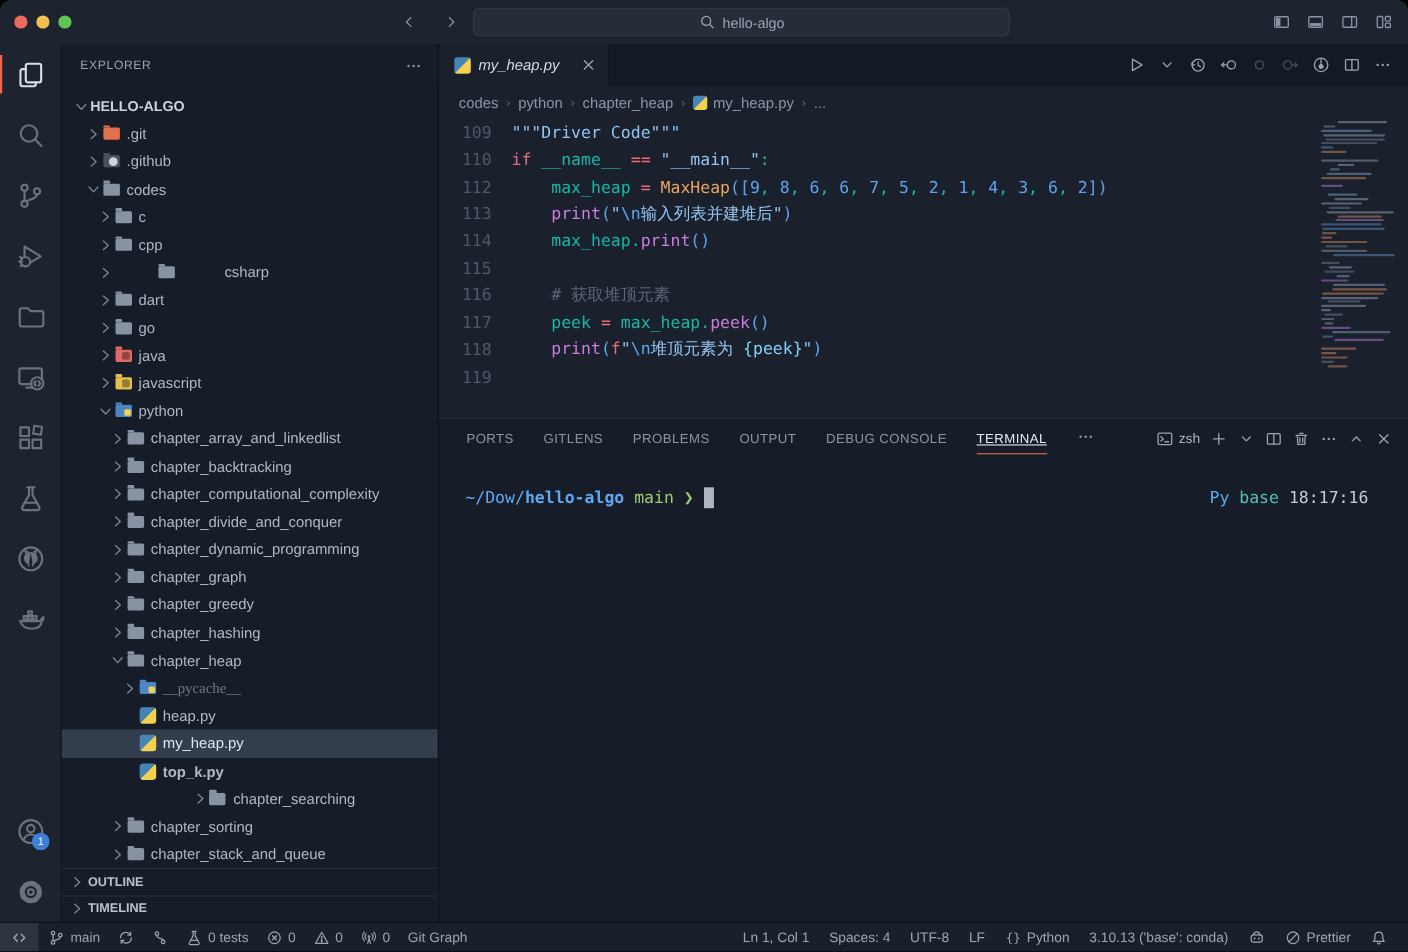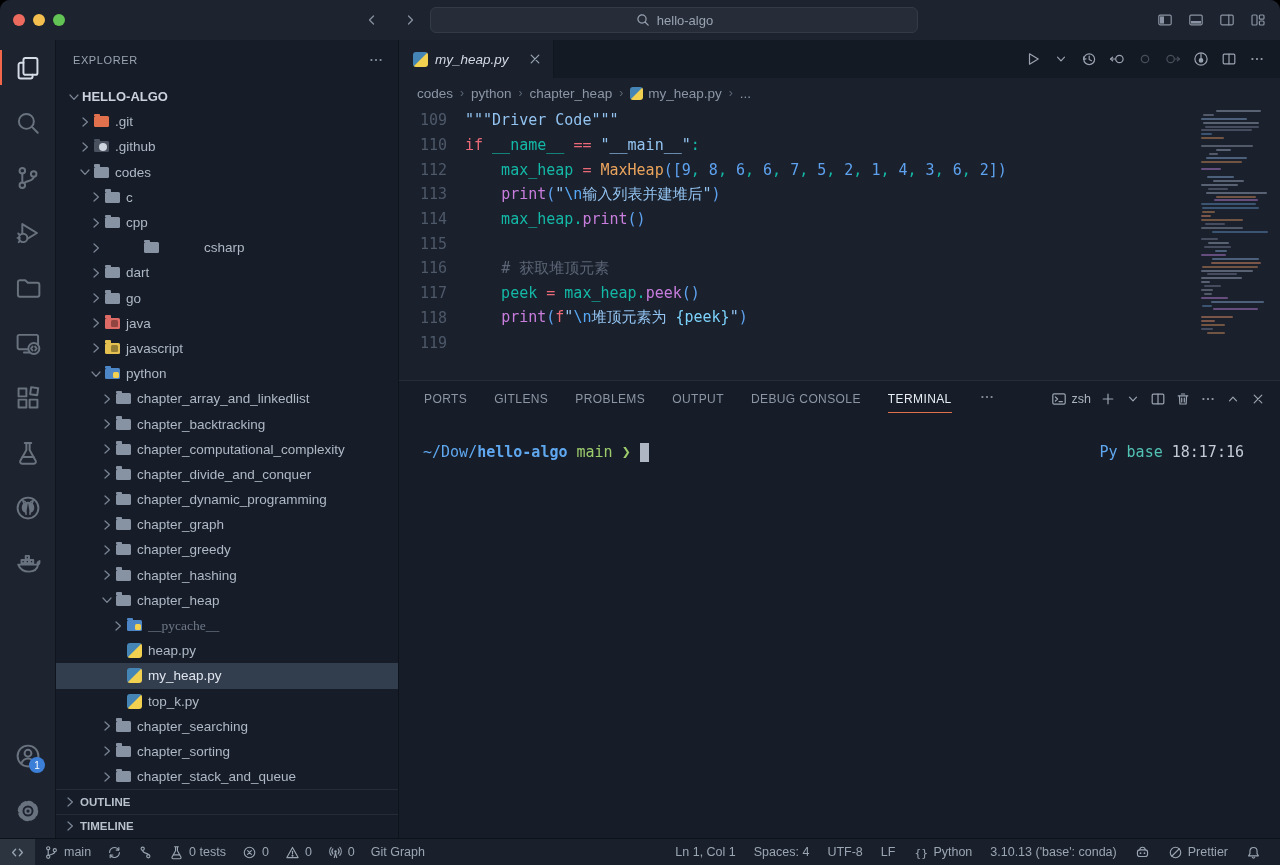--- a/index.html
+++ b/index.html
@@ -89,21 +89,21 @@
   .tk-fn{color:#c97ddd}.tk-cls{color:#eaa35c}.tk-num{color:#5ea2ef}.tk-pun{color:#5ea2ef}
   .tk-com{color:#5b6575}.tk-fstr{color:#7dd3fc}
   .minimap { position:absolute; top:2px; right:3px; width:78px; height:235px; }
   .mm-bar { height:2px; margin-bottom:1.9px; border-radius:1px; }
 
   
   .panel { height:458px; background:#171d28; border-top:1px solid #262d39; display:flex; flex-direction:column; }
   .paneltabs { height:36px; display:flex; align-items:center; padding-left:25px; position:relative; }
   .ptab { margin-right:27px; font-size:12px; letter-spacing:.4px; color:#8b95a4; }
   .ptab.active { color:#e8edf3; }
-  .ptab.active span { display:inline-block; padding-bottom:6px; border-bottom:1.5px solid #e0704a; margin-bottom:-7.5px; }
+  .ptab.active span { display:inline-block; padding-bottom:6px; border-bottom:1.5px solid #e0704a; margin-bottom:-7.5px;text-decoration:underline; }
   .ptab-more { color:#8b95a4; margin-right:10px; }
   .pctrl { position:absolute; right:14px; display:flex; align-items:center; gap:9px; color:#9aa3b1; }
   .pctrl .ic { display:flex; align-items:center; }
   .pctrl .shell-label { font-size:12.5px; color:#aab3c0; margin-left:-4px; }
   .terminal { flex:1; position:relative; font-family:"DejaVu Sans Mono", monospace; font-size:15px; }
   .term-line { position:absolute; top:26px; left:24px; right:36px; display:flex; white-space:pre; }
   .term-right { margin-left:auto; }
   .t-path{color:#5fa8f0}.t-repo{color:#5fa8f0;font-weight:bold}.t-branch{color:#9ccc6c}
   .t-py{color:#5fa8f0}.t-env{color:#52c2b5}.t-time{color:#c4ccd8}
   .t-cursor { display:inline-block; width:9px; height:19px; background:#adb6c2; margin-left:9px; }
@@ -533,28 +533,28 @@
             </span>
             <span class="tlabel">heap.py</span>
           </div>
           <div class="trow selected" style="padding-left: 54px;">
             <span class="chev"></span>
             <span class="ticon">
               <span class="pyicon"></span>
             </span>
             <span class="tlabel">my_heap.py</span>
           </div>
-          <div class="trow" style="padding-left: 54px;">
+          <div class="trow" style="padding-left: 54px; font-weight: bold;">
             <span class="chev"></span>
             <span class="ticon">
               <span class="pyicon"></span>
             </span>
             <span class="tlabel">top_k.py</span>
           </div>
-          <div class="trow" style="padding-left: 43px;">
+          <div class="trow" style="padding-left: 43px; justify-content: center;">
             <span class="chev">
               <svg viewBox="0 0 16 16" width="16" height="16" fill="none" stroke="currentColor" stroke-width="1.2" stroke-linecap="round" stroke-linejoin="round">
                 <polyline points="6,4 10.4,8 6,12"></polyline>
               </svg>
             </span>
             <span class="ticon">
               <span class="ficon" style="background: rgb(135, 146, 163);"></span>
             </span>
             <span class="tlabel">chapter_searching</span>
           </div>

